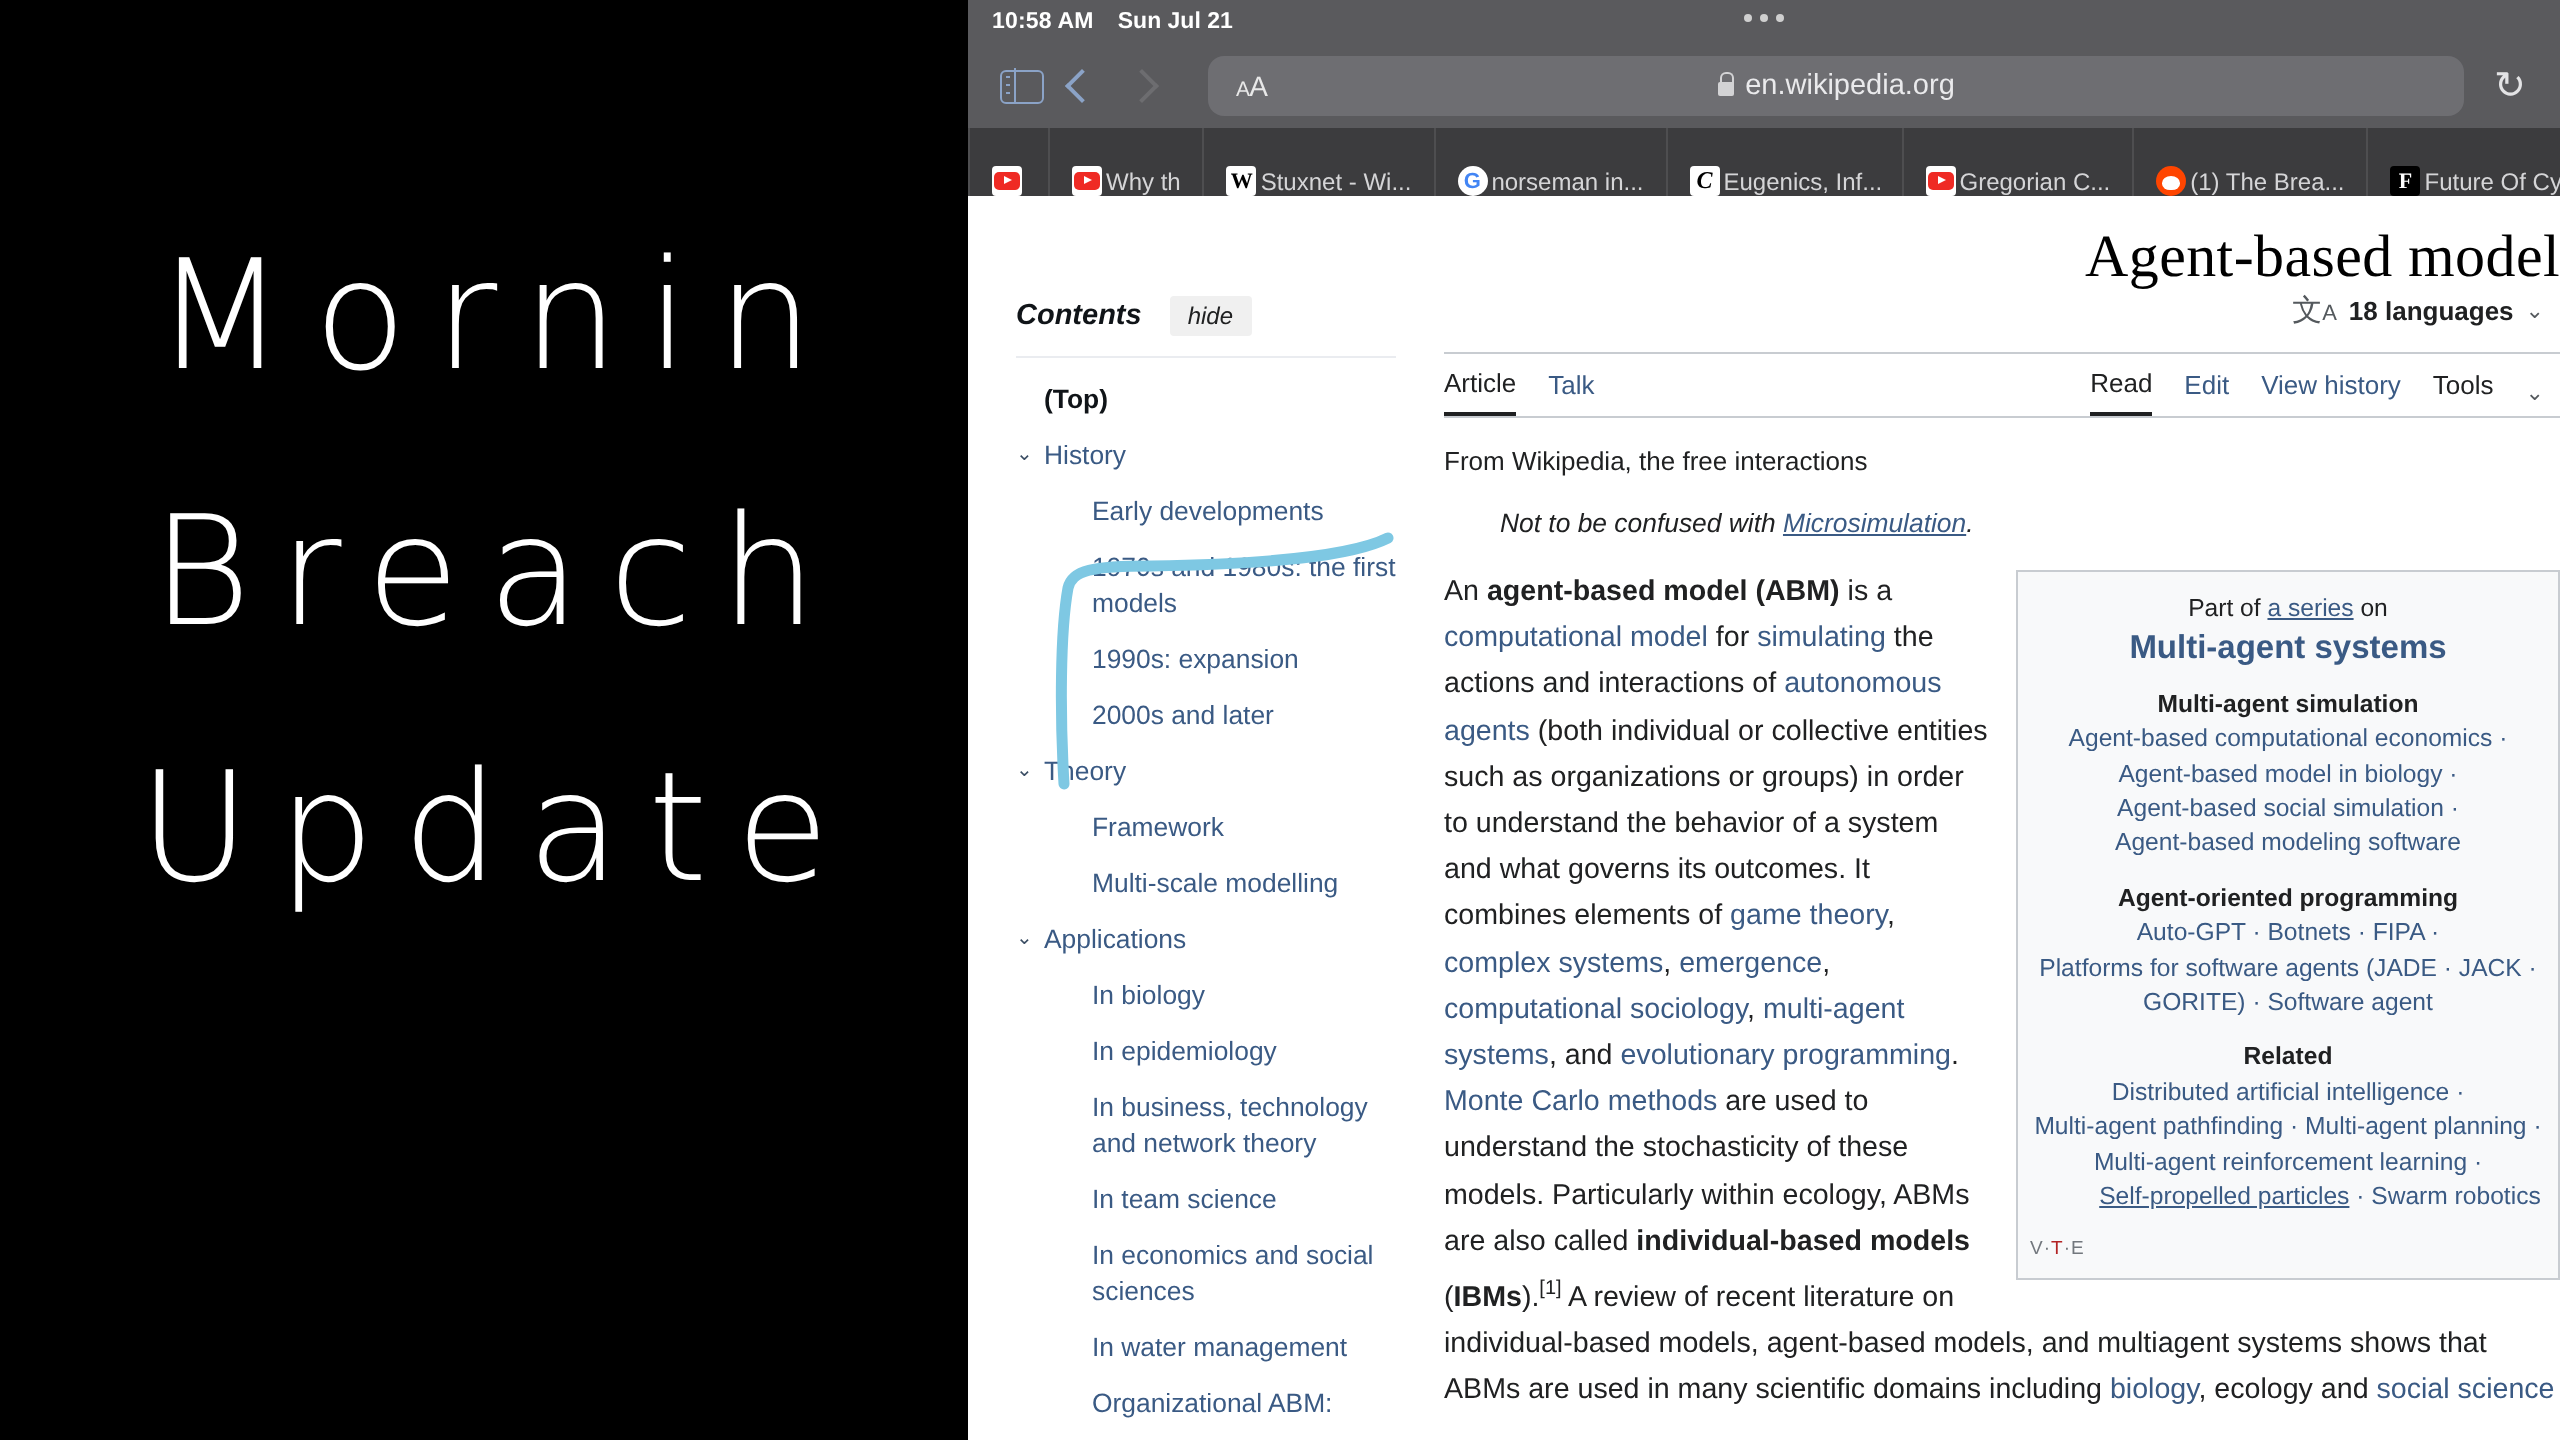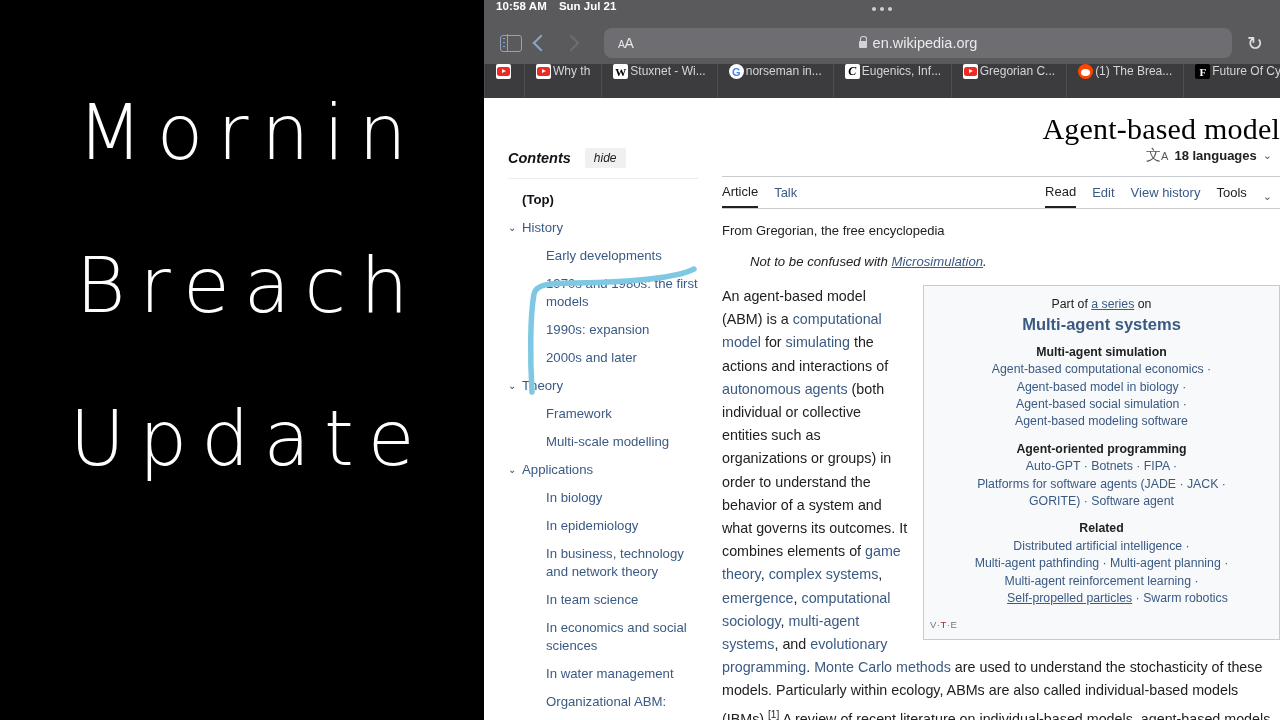--- a/index.html
+++ b/index.html
@@ -10,21 +10,21 @@
     font-family: "Liberation Sans", sans-serif;
   }
   #root { position: relative; width: 1280px; height: 720px; }
 
   
   .left-panel {
     position: absolute; left: 0; top: 0;
     width: 484px; height: 572px;
     background: #000;
     display: flex; flex-direction: column;
-    align-items: center; justify-content: center; gap: 25px;
+    align-items: center; justify-content: center;
   }
   .overlay-line {
     color: #fff;
     font-family: "DejaVu Sans", sans-serif;
     font-weight: 300;
     font-size: 76px;
     letter-spacing: 14px;
     line-height: 128px;
     text-align: center;
     white-space: nowrap;
@@ -33,21 +33,21 @@
 
   
   .device {
     position: absolute; left: 484px; top: 0;
     width: 796px; height: 720px;
     background: #fff;
     overflow: hidden;
   }
   .statusbar {
     height: 22px; background: #5a5a5d;
-    display: flex; align-items: flex-start;
+    display: flex; align-items: center;
     position: relative;
   }
   .status-time {
     color: #fff; font-size: 11.5px; font-weight: bold;
     margin-left: 12px; letter-spacing: .1px;
   }
   .status-date {
     color: #fff; font-size: 11.5px; font-weight: bold;
     margin-left: 12px;
   }
@@ -117,21 +117,21 @@
     margin-left: 4px; flex: 0 0 auto;
   }
 
   
   .bookmarks {
     height: 34px; background: #3c3c3e;
     display: flex; align-items: center;
     overflow: hidden;
   }
   .bm {
-    display: flex; align-items: flex-start; gap: 2px;
+    display: flex; align-items: flex-end; gap: 2px;
     height: 34px; padding: 0 11px;
     border-right: 1px solid #4e4e50;
     flex: 0 0 auto;
   }
   .bm:first-child { border-left: 1px solid #4e4e50; }
   .bm-label {
     color: #d5d5d7; font-size: 12px; white-space: nowrap;
     max-width: 78px; overflow: hidden;
   }
   .fav { width: 15px; height: 15px; border-radius: 2px; flex: 0 0 auto;
@@ -222,21 +222,21 @@
   .from-wp { font-size: 13px; color: #202122; margin-top: 14px; }
   .confuse {
     font-size: 13.2px; color: #202122; font-style: italic;
     margin: 16px 0 0 28px;
   }
   .confuse a { color: #3a5a84; }
 
   .body-wrap { position: relative; margin-top: 16px; }
   .infobox {
     float: right;
-    width: 357px;
+    width: 272px;
     border: 1px solid #c8ccd1; background: #f8f9fa;
     padding: 10px 6px 6px;
     margin: 0 0 8px 14px;
     text-align: center;
     font-size: 12.3px; line-height: 17.4px; color: #202122;
   }
   .ib-partof { font-size: 12.3px; }
   .ib-partof a { color: #3a5a84; }
   .ib-series {
     font-size: 16.5px; font-weight: bold; color: #3a5a84;
@@ -251,21 +251,21 @@
     text-align: left; font-size: 9.5px; color: #72777d;
     margin-top: 8px; letter-spacing: .5px;
   }
   .ib-vte .t { color: #b32424; }
 
   .body-text {
     font-size: 14.3px; line-height: 23.2px; color: #202122;
     text-align: left;
   }
   .body-text a { color: #3a5a84; text-decoration: none; }
-  .body-text b { font-weight: normal; }
+  .body-text b { font-weight: bold; }
   .body-text sup { font-size: 10px; vertical-align: super; }
 
   
   .anno-blue {
     position: absolute; pointer-events: none;
     left: 516px; top: 288px; width: 180px; height: 130px;
   }
 </style>
 </head>
 <body>
@@ -442,21 +442,21 @@
           </div>
           <div class="tabs-right">
             <span class="tab active">Read</span>
             <span class="tab">Edit</span>
             <span class="tab">View history</span>
             <span class="tab tools">Tools</span>
             <span class="caret">⌄</span>
           </div>
         </div>
 
-        <div class="from-wp">From Gregorian, the free encyclopedia</div>
+        <div class="from-wp">From Wikipedia, the free interactions</div>
 
         <div class="confuse">
           <span>Not to be confused with </span><a href="#">Microsimulation</a><span>.</span>
         </div>
 
         <div class="body-wrap">
 
           <div class="infobox">
             <div class="ib-partof">
               <span>Part of </span><a href="#">a series</a><span> on</span>

